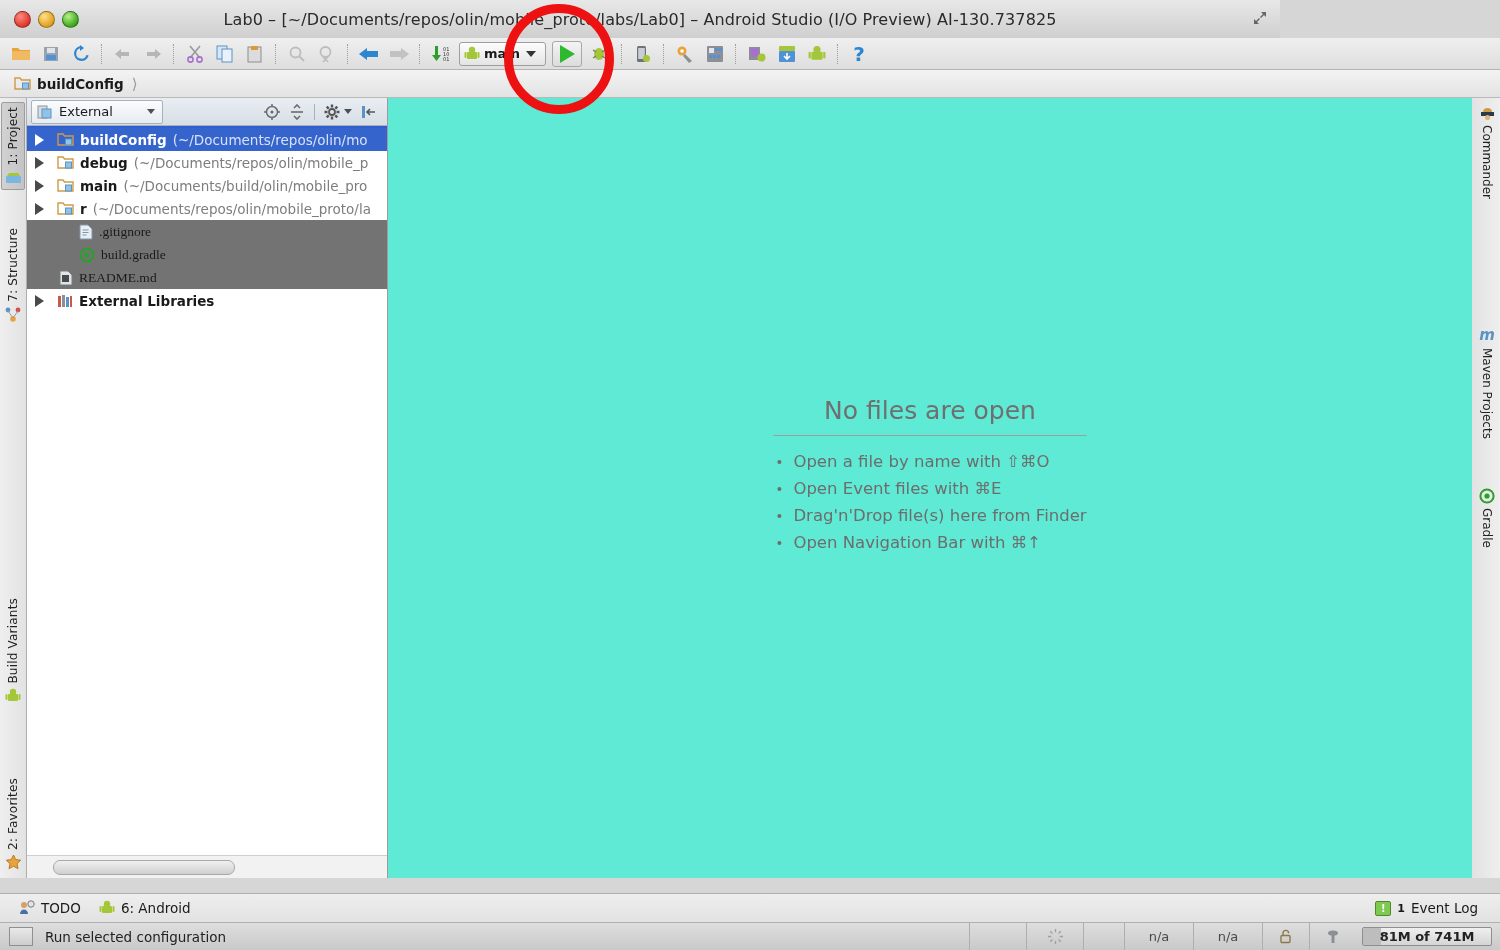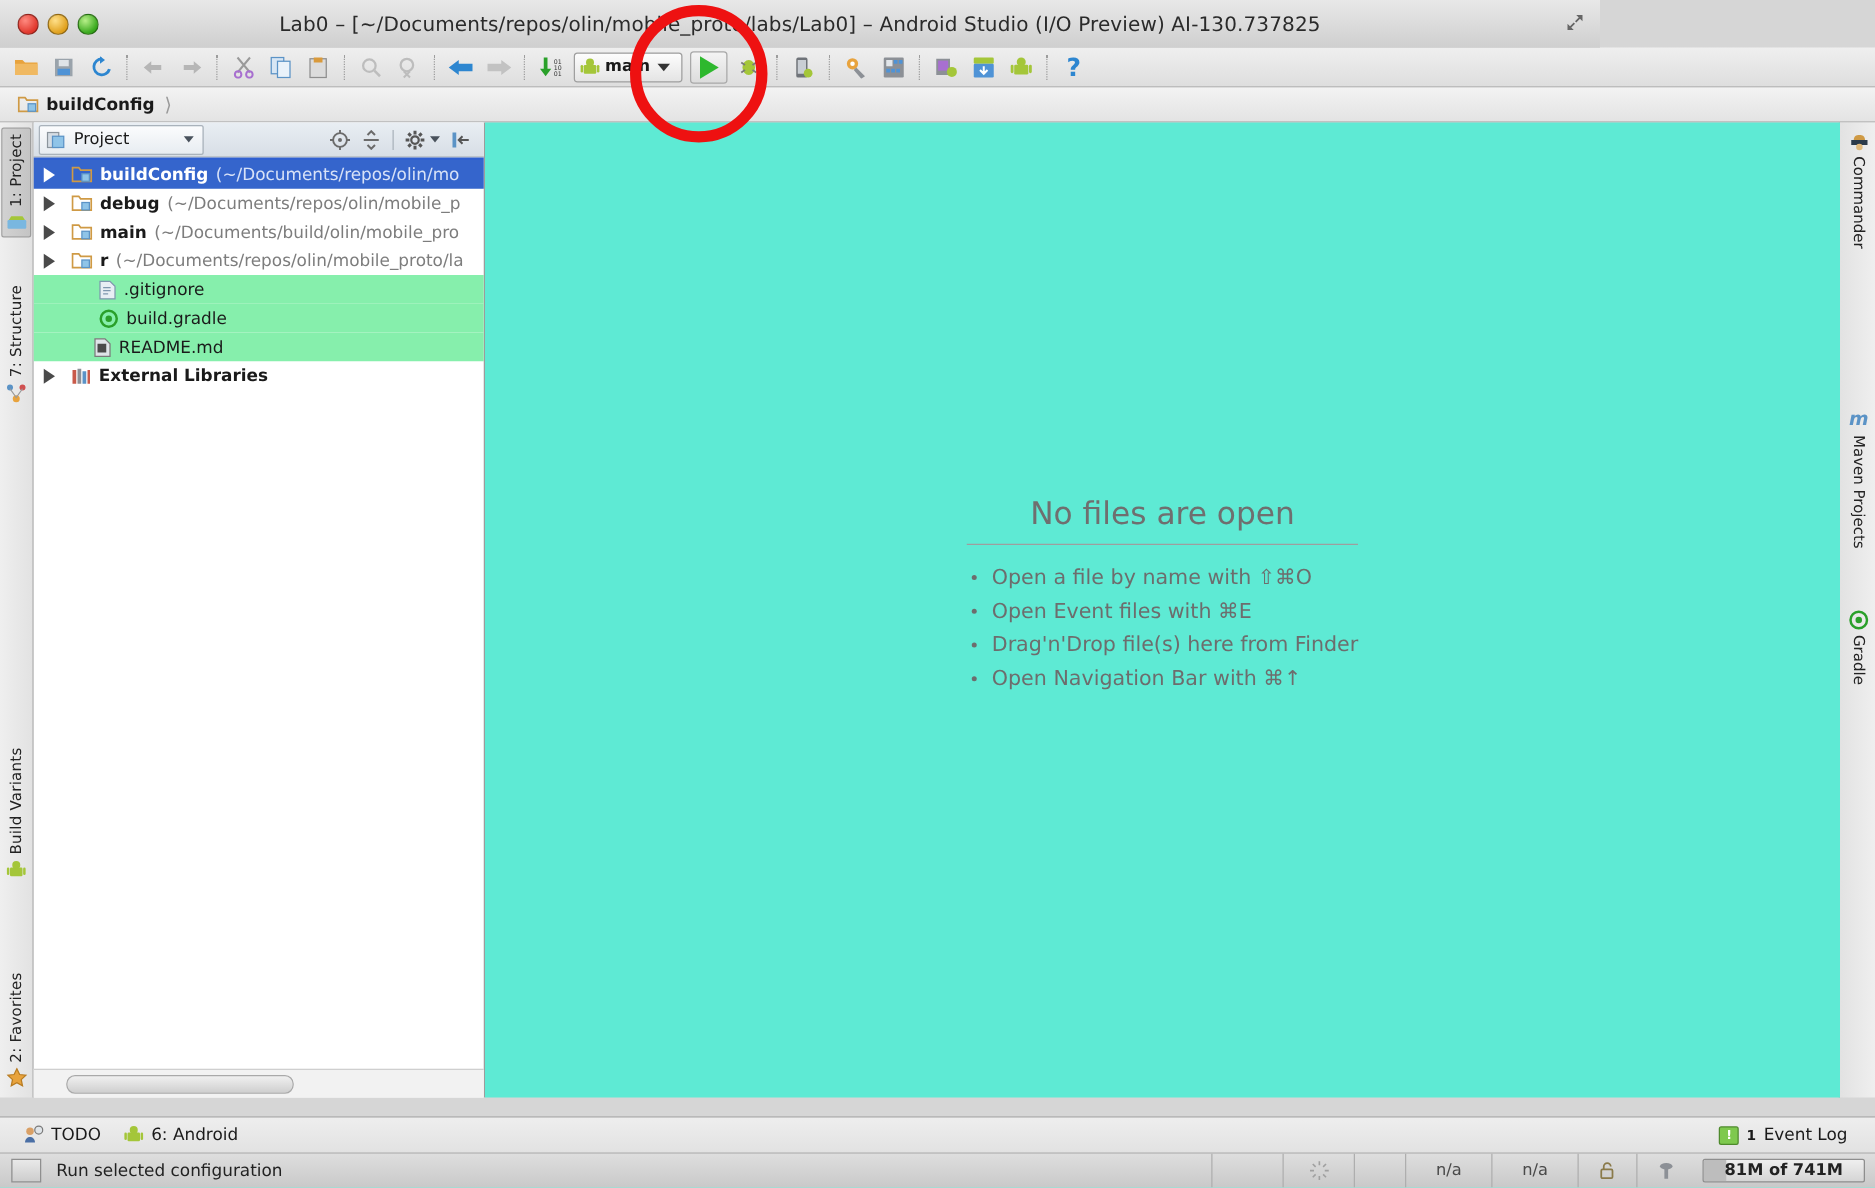--- a/index.html
+++ b/index.html
@@ -113,21 +113,21 @@
   }
   .pp-tools{margin-left:auto;display:flex;align-items:center;gap:9px;padding-right:10px;}
   .pp-sel-line{height:2px;background:#2f5fd0;}
 
   .tree{padding:0;margin:0;list-style:none;}
   .row{
     height:23px;display:flex;align-items:center;gap:6px;padding-left:30px;
     font-size:13.5px;white-space:nowrap;box-sizing:border-box;
   }
   .row.selected{background:#3565cc;color:#fff;}
-  .row.scope{background:#86efac;}
+  .row.scope{background:#737373;font-family:Liberation Serif, serif;}
   .row .twisty{
     position:absolute;left:32px;width:0;height:0;
     border-top:6px solid transparent;border-bottom:6px solid transparent;border-left:9px solid #4a4a4a;
   }
   .row.selected .twisty{border-left-color:#ffffff;}
   .row-inner{position:relative;display:flex;align-items:center;gap:6px;}
   .name{font-weight:bold;}
   .path{color:#7d7d7d;font-weight:normal;}
   .row.selected .path{color:#d8e2f7;}
   .pp-scroll{
@@ -454,21 +454,21 @@
     </div>
   </div>
 
   <div class="project-panel">
     <div class="pp-header">
       <div class="pp-combo">
         <svg width="15" height="14" viewBox="0 0 15 14">
             <rect x="1" y="1" width="9" height="12" fill="#d6dde4" stroke="#8b949c"></rect>
             <rect x="5" y="4" width="9" height="9" fill="#8fc4e8" stroke="#5b93c6"></rect>
           </svg>
-        <span>Project</span>
+        <span>External</span>
         <span class="caret"></span>
       </div>
       <div class="pp-tools">
         <svg width="16" height="16" viewBox="0 0 16 16">
             <circle cx="8" cy="8" r="5.5" fill="none" stroke="#6b6b6b" stroke-width="1.5"></circle>
             <circle cx="8" cy="8" r="1.6" fill="#6b6b6b"></circle>
             <path d="M8 0v3M8 13v3M0 8h3M13 8h3" stroke="#6b6b6b" stroke-width="1.5"></path>
           </svg>
         <svg width="16" height="16" viewBox="0 0 16 16">
             <path d="M2 8h12" stroke="#6b6b6b" stroke-width="1.6"></path>
@@ -549,21 +549,21 @@
       </div>
 
       <div class="row scope" style="padding-left:52px">
         <svg width="16" height="16" viewBox="0 0 16 16">
             <circle cx="8" cy="8" r="6.4" fill="none" stroke="#2aa02a" stroke-width="2"></circle>
             <circle cx="8" cy="8" r="2.6" fill="#2aa02a"></circle>
           </svg>
         <span>build.gradle</span>
       </div>
 
-      <div class="row scope" style="padding-left:48px">
+      <div class="row scope" style="padding-left:32px">
         <svg width="14" height="16" viewBox="0 0 14 16">
             <path d="M1 1h8l4 4v10H1z" fill="#dfe4e8" stroke="#7a7a7a"></path>
             <rect x="3" y="5" width="7" height="7" fill="#4a4a4a"></rect>
           </svg>
         <span>README.md</span>
       </div>
 
       <div class="row">
         <div class="row-inner">
           <span class="twisty" style="left:-22px;"></span>

